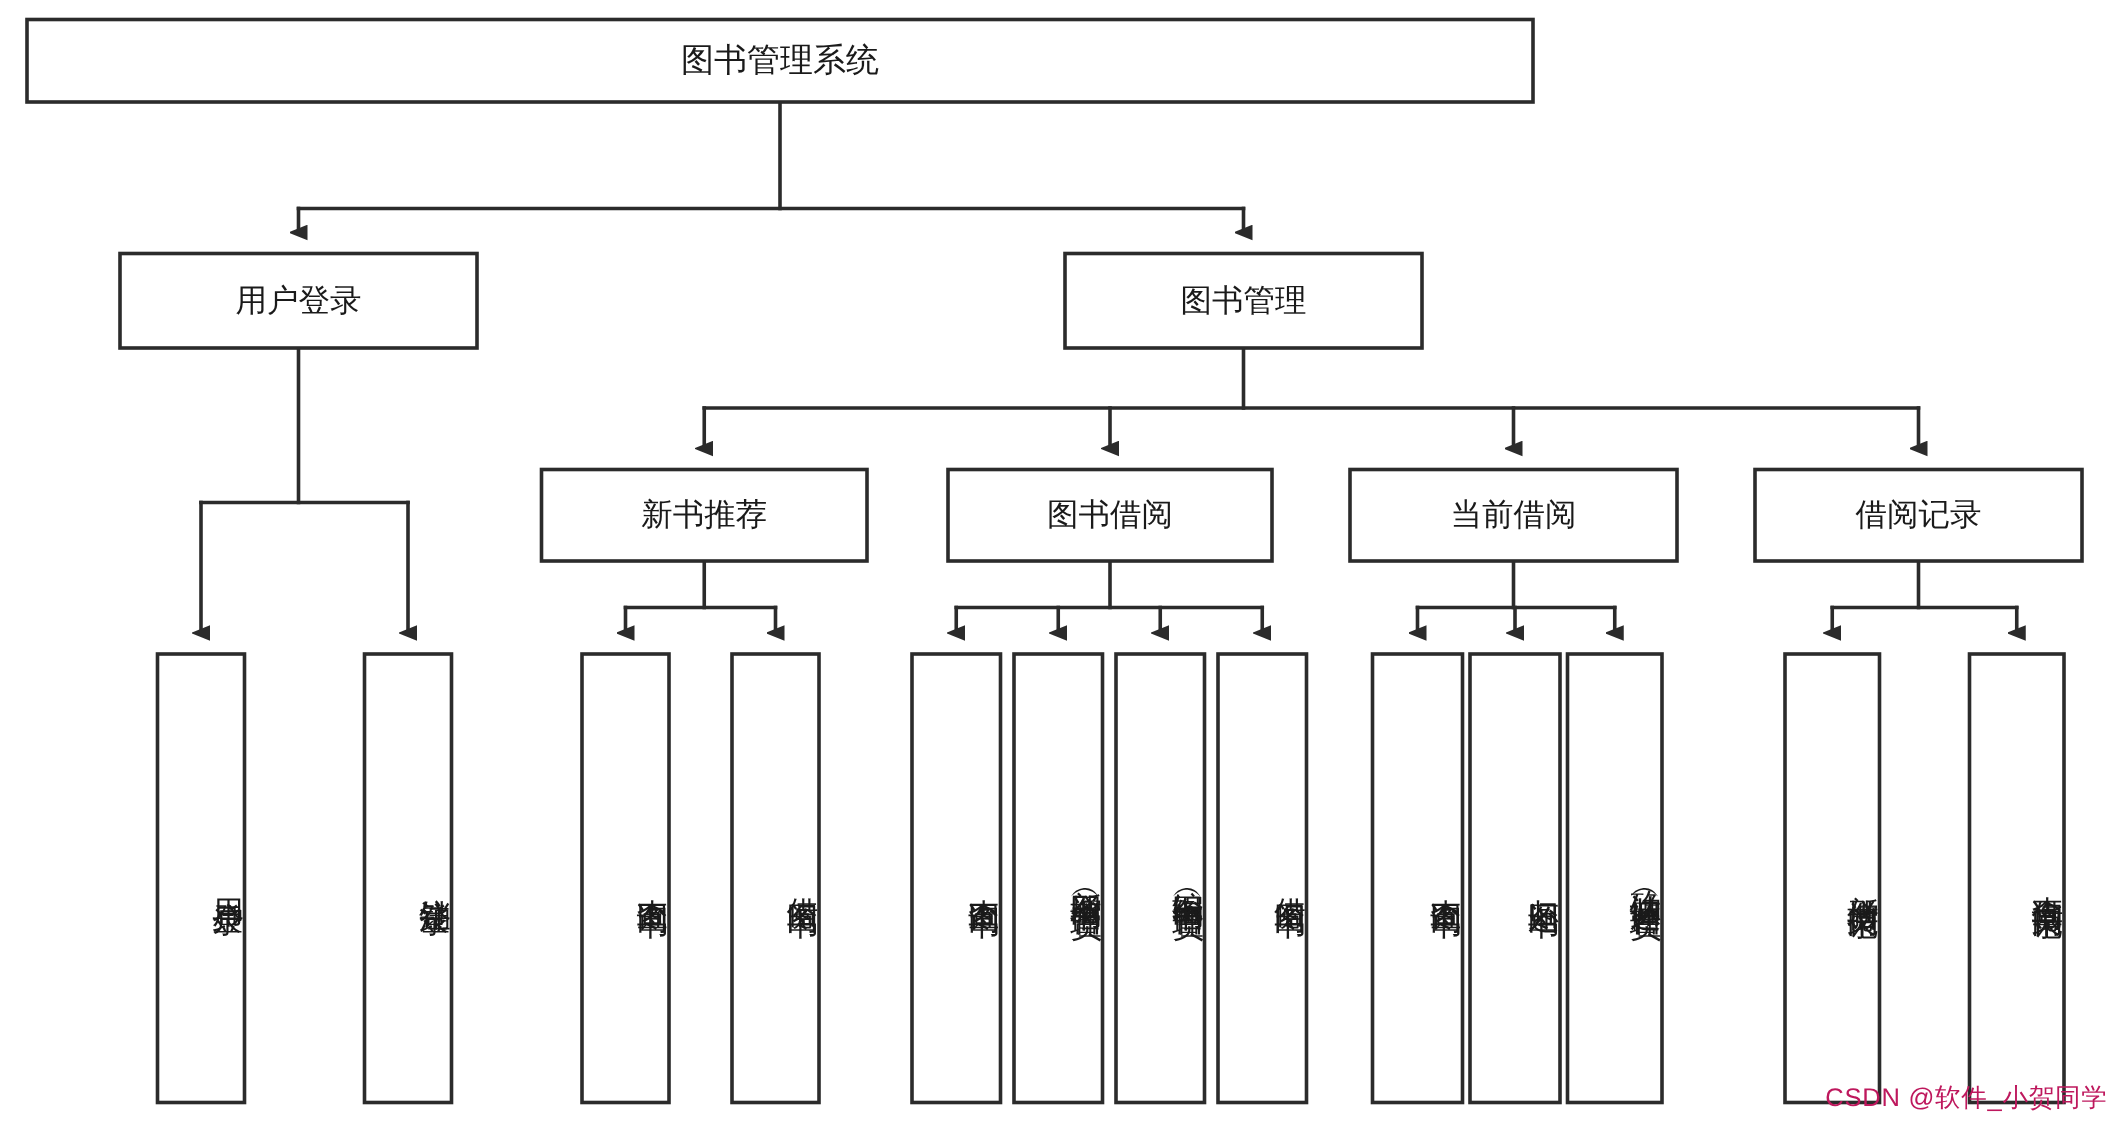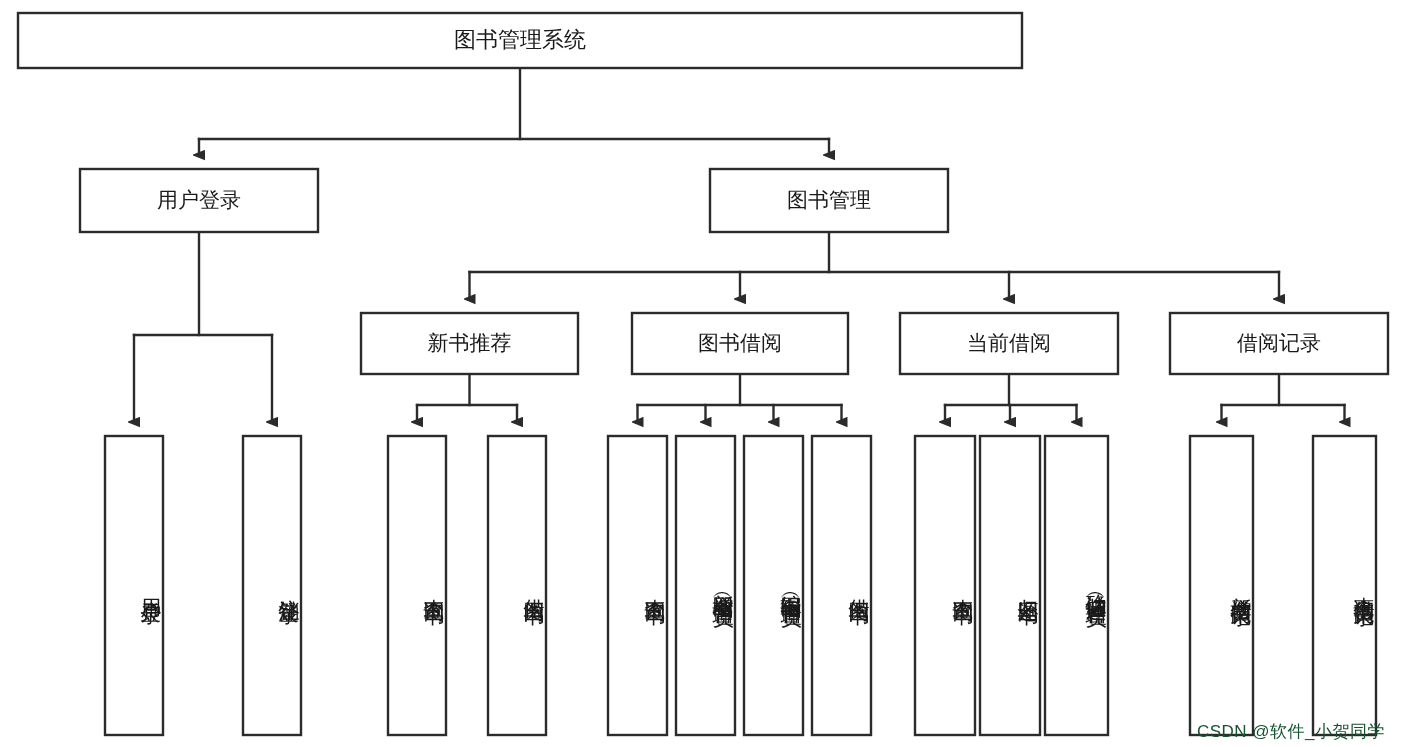--- a/index.html
+++ b/index.html
@@ -65,25 +65,25 @@
     font-family: "Liberation Sans", "DejaVu Sans", sans-serif;
     font-size: 21px;
     line-height: 1.18;
     letter-spacing: 2px;
     color: #1a1a1a;
     white-space: nowrap;
     pointer-events: none;
   }
   .watermark {
     position: absolute;
-    right: 20px;
+    right: 0;
     bottom: 4px;
     font-family: "Liberation Sans", "DejaVu Sans", sans-serif;
     font-size: 17px;
-    color: #14532d;
+    color: #be185d;
     letter-spacing: 0.5px;
     user-select: none;
   }
 </style>
 </head>
 <body>
 
 <div id="chart-root">
 
   <svg class="diagram" viewBox="0 0 1405 747">

